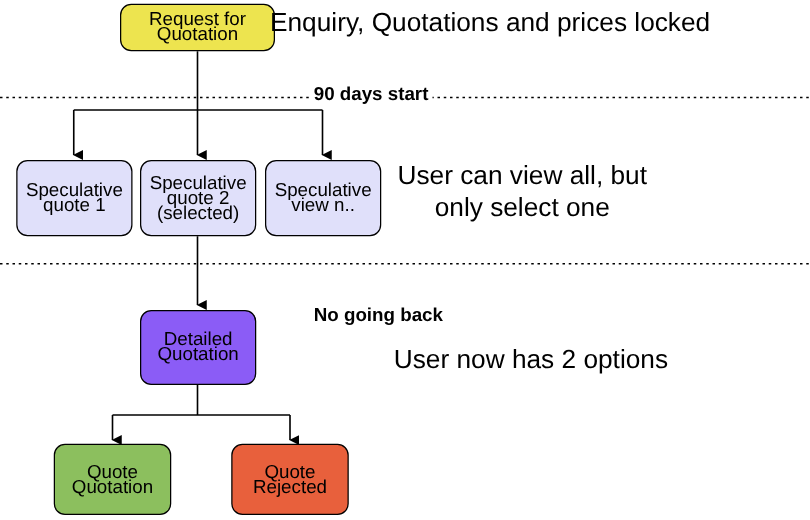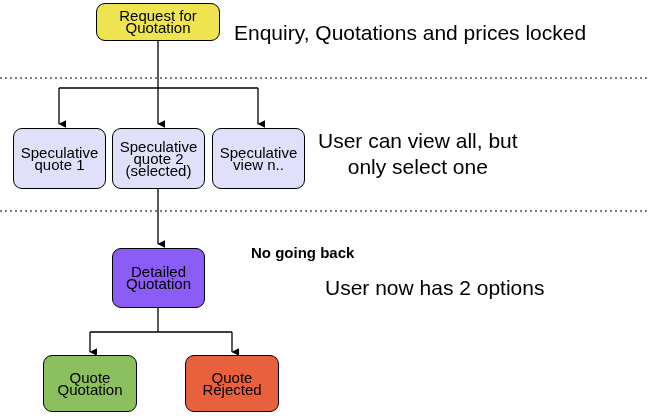--- a/index.html
+++ b/index.html
@@ -133,23 +133,24 @@
     </div>
   </div>
 
   <div class="node" style="left:185px; top:355px; width:94px; height:57px; background:#e8603c;">
     <div>
       <span>Quote</span>
       <span>Rejected</span>
     </div>
   </div>
 
+  <div class="phase-label" style="left:248px; top:67px;">90 days start</div>
 
   <div class="phase-label" style="left:248px; top:200px;margin-top:44px;">No going back</div>
 
-  <div class="annotation" style="left:234px; top:6px;margin-top:14px;">Enquiry, Quotations and prices locked</div>
+  <div class="annotation" style="left:216px; top:6px;">Enquiry, Quotations and prices locked</div>
 
   <div class="annotation" style="left:318px; top:128px;text-align:center;">User can view all, but
 only select one</div>
 
-  <div class="annotation" style="left:325px; top:275px;">User now has 2 options</div>
+  <div class="annotation" style="left:315px; top:275px;">User now has 2 options</div>
 
 </div>
 
 </body></html>

